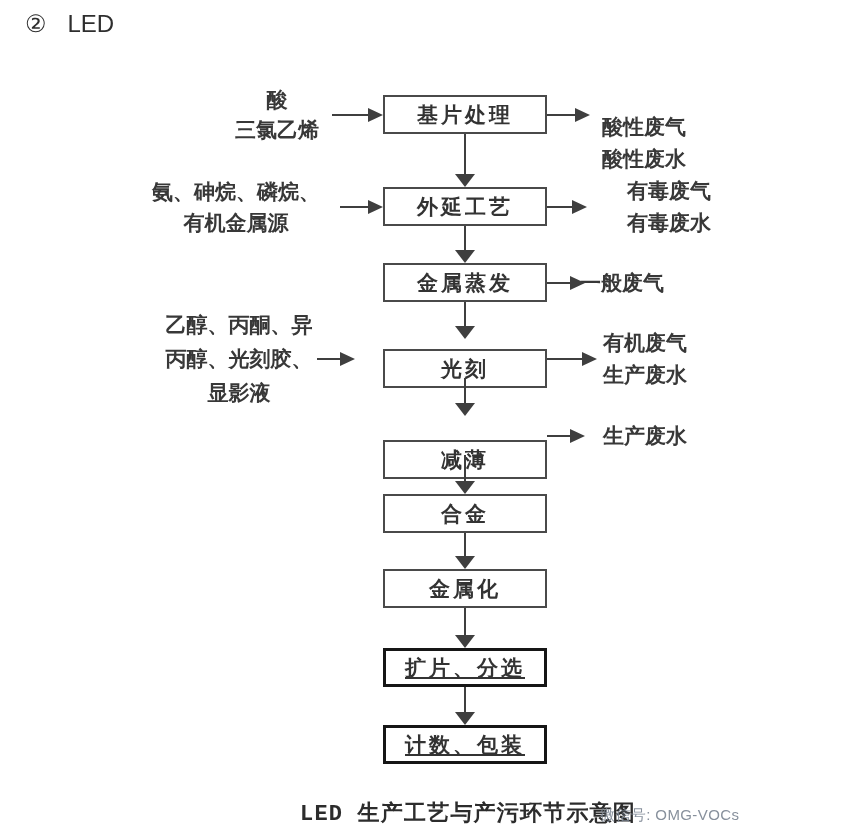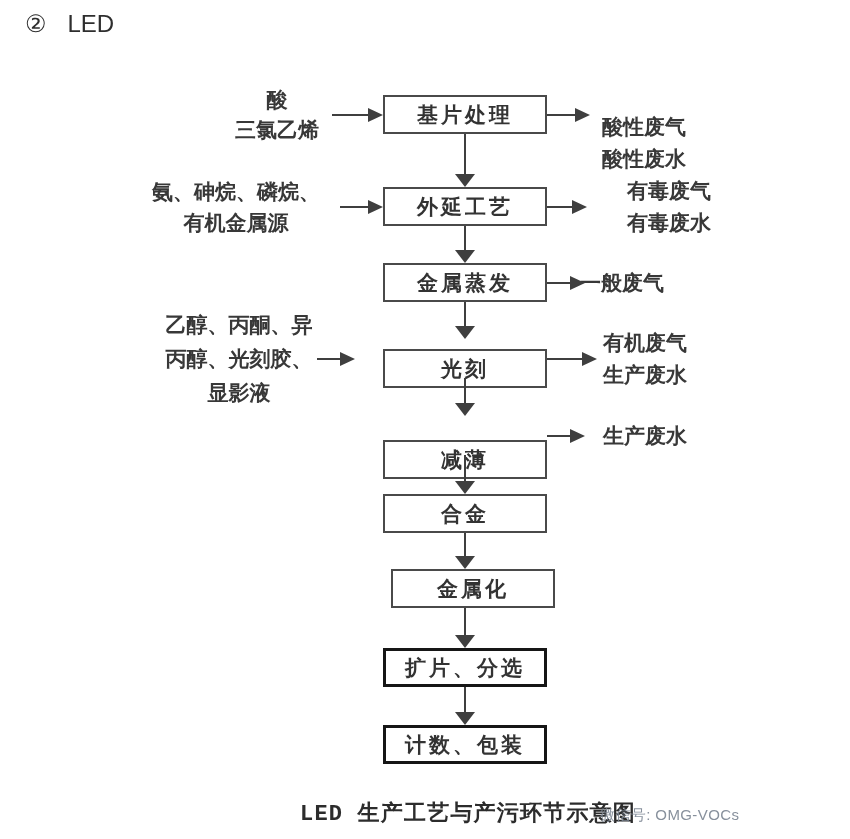--- a/index.html
+++ b/index.html
@@ -4,21 +4,21 @@
 <style>
   html,body { margin:0; padding:0; background:#ffffff; }
   #canvas { position:relative; width:850px; height:839px; background:#fff; overflow:hidden;
             font-family:"Liberation Sans", sans-serif; color:#3a3a3a; }
   .heading { position:absolute; left:25px; top:10px; display:flex; gap:21px;
              font-size:24px; color:#2e2e2e; }
   .box { position:absolute; left:383px; width:164px; height:39px; border:2px solid #4a4a4a;
          background:#fff; display:flex; align-items:center; justify-content:center;
          font-size:21px; font-weight:600; letter-spacing:3px; color:#333;
          box-sizing:border-box; }
-  .box.bold { border:3.5px solid #161616; }
+  .box.bold { border:3.5px solid #161616;text-decoration:underline; }
   .side { position:absolute; font-size:21px; font-weight:600; color:#383838; text-align:center; white-space:nowrap; }
   .hline { position:absolute; height:2px; background:#3f3f3f; }
   .hhead { position:absolute; width:0; height:0; border-top:7px solid transparent;
            border-bottom:7px solid transparent; border-left:15px solid #3f3f3f; }
   .vline { position:absolute; width:2px; background:#3f3f3f; left:464px; }
   .vhead { position:absolute; width:0; height:0; border-left:10px solid transparent;
            border-right:10px solid transparent; border-top:13px solid #3f3f3f; left:455px; }
   .caption { position:absolute; left:300px; top:798px; font-family:Liberation Mono, monospace;
              font-weight:bold; font-size:22px; letter-spacing:1.2px; color:#2c2c2c; }
   .watermark { position:absolute; left:600px; top:806px; font-size:15px;
@@ -89,21 +89,21 @@
       <div class="vline" style="top: 378px; height: 27px;"></div>
       <div class="vhead" style="top: 403px;"></div>
       <div class="side" style="left: 603px; top: 419.5px; line-height: 32px; text-align: left;">
         <div>生产废水</div>
       </div>
       <div class="hline" style="left: 547px; top: 434.5px; width: 26px;"></div>
       <div class="hhead" style="left: 570px; top: 428.5px;"></div>
       <div class="box" style="top: 494px;">合金</div>
       <div class="vline" style="top: 455px; height: 28px;"></div>
       <div class="vhead" style="top: 481px;"></div>
-      <div class="box" style="top: 569px; margin-left: 8px;">金属化</div>
+      <div class="box" style="top: 569px;">金属化</div>
       <div class="vline" style="top: 533px; height: 25px;"></div>
       <div class="vhead" style="top: 556px;"></div>
       <div class="box bold" style="top: 648px;">扩片、分选</div>
       <div class="vline" style="top: 608px; height: 29px;"></div>
       <div class="vhead" style="top: 635px;"></div>
       <div class="box bold" style="top: 725px;">计数、包装</div>
       <div class="vline" style="top: 687px; height: 27px;"></div>
       <div class="vhead" style="top: 712px;"></div>
     </div>
   <div class="caption">LED 生产工艺与产污环节示意图</div>

